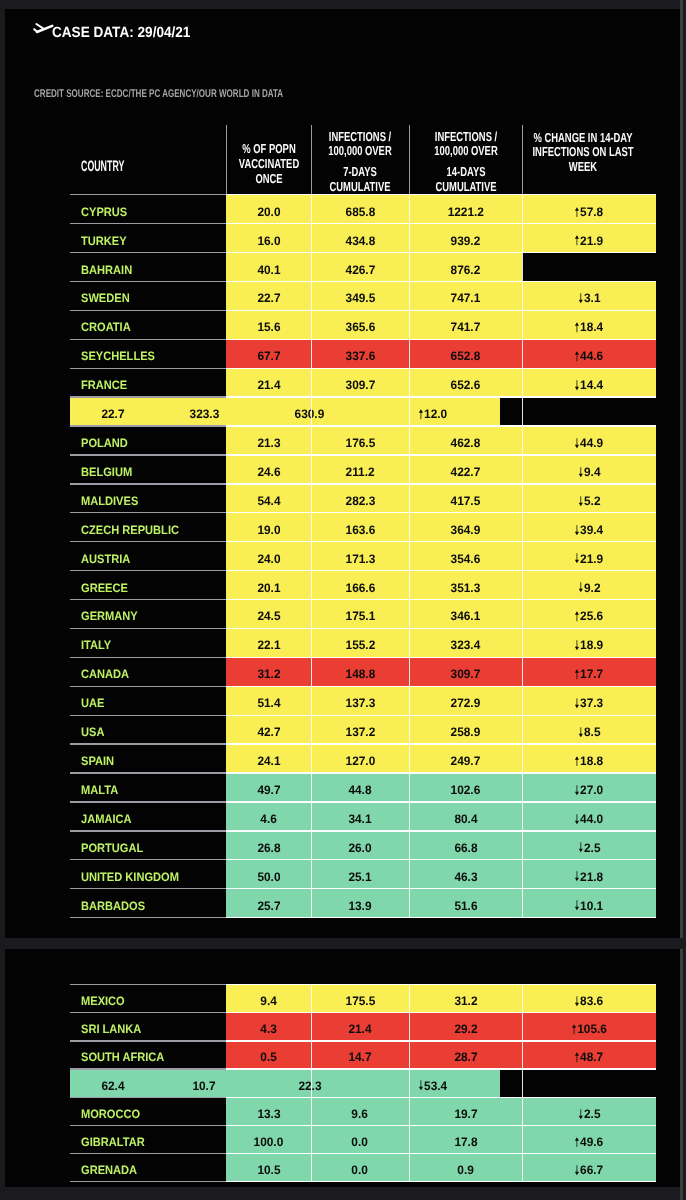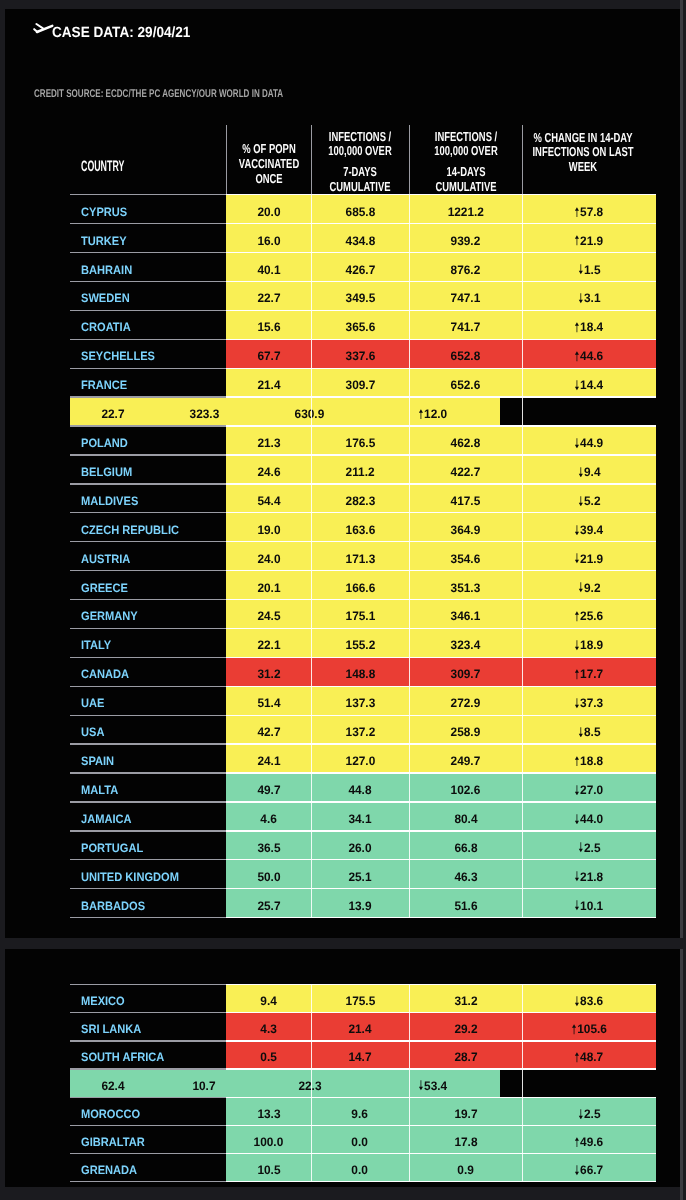--- a/index.html
+++ b/index.html
@@ -62,21 +62,21 @@
     left:11px; top:41.5px;
     font-size:15.1px; line-height:15.1px;
     transform:scaleX(0.585); transform-origin:left top;
     text-align:left;
   }
   .vdiv { position:absolute; top:8px; bottom:0; width:1px; background:#9A9BA2; }
 
   .row { position:relative; height:28.914px; display:flex; align-items:stretch; }
   #tbl-bottom .row { height:28.17px; }
   .c-country { position:relative; width:156px; display:flex; align-items:center; padding-left:11px;
-               color:#7dd3fc; font-size:12.2px; font-weight:bold; letter-spacing:0px;
+               color:#bef264; font-size:12.2px; font-weight:bold; letter-spacing:0px;
                background:#030303; padding-top:5px; }
   .c-country .ct { transform:scaleX(0.91); transform-origin:left center; white-space:nowrap; }
   .cell { position:relative; display:flex; align-items:center; justify-content:center;
           color:#0C0C0C; font-size:12.3px; font-weight:bold; padding-top:5px; }
   .cell .nv { white-space:nowrap; transform:scaleX(0.965); }
   .c2 { width:85px; } .c3 { width:98px; } .c4 { width:113px; } .c5 { width:134px; }
   .arrow { display:inline-block; width:5px; height:10.6px; margin-right:0.8px; vertical-align:-1.4px; }
   .arrow svg { display:block; width:5px; height:10.6px; }
   .tone-yellow .cell { background:#F9EF55; }
   .tone-red .cell    { background:#EA3D34; }
@@ -204,25 +204,20 @@
             </div>
             <div class="cell c2">
               <span class="nv">40.1</span>
             </div>
             <div class="cell c3">
               <span class="nv">426.7</span>
             </div>
             <div class="cell c4">
               <span class="nv">876.2</span>
             </div>
-            <div class="cell c5">
-              <span class="nv"><span class="arrow" aria-label="↓"><svg viewBox="0 0 10 21">
-                    <path d="M5 20.6 L0.7 13.4 L4.2 13.4 L4.2 0.4 L5.8 0.4 L5.8 13.4 L9.3 13.4 Z" fill="currentColor"></path>
-                  </svg></span><span>1.5</span></span>
-            </div>
             <div class="sep" style="left: 241px;"></div>
             <div class="sep" style="left: 339px;"></div>
             <div class="sep" style="left: 452px;"></div>
           </div>
           <div class="row tone-yellow">
             <div class="c-country">
               <span class="ct">SWEDEN</span>
             </div>
             <div class="cell c2">
               <span class="nv">22.7</span>
@@ -633,21 +628,21 @@
             </div>
             <div class="sep" style="left: 241px;"></div>
             <div class="sep" style="left: 339px;"></div>
             <div class="sep" style="left: 452px;"></div>
           </div>
           <div class="row tone-green">
             <div class="c-country">
               <span class="ct">PORTUGAL</span>
             </div>
             <div class="cell c2">
-              <span class="nv">36.5</span>
+              <span class="nv">26.8</span>
             </div>
             <div class="cell c3">
               <span class="nv">26.0</span>
             </div>
             <div class="cell c4">
               <span class="nv">66.8</span>
             </div>
             <div class="cell c5">
               <span class="nv"><span class="arrow" aria-label="↓"><svg viewBox="0 0 10 21">
                     <path d="M5 20.6 L0.7 13.4 L4.2 13.4 L4.2 0.4 L5.8 0.4 L5.8 13.4 L9.3 13.4 Z" fill="currentColor"></path>

